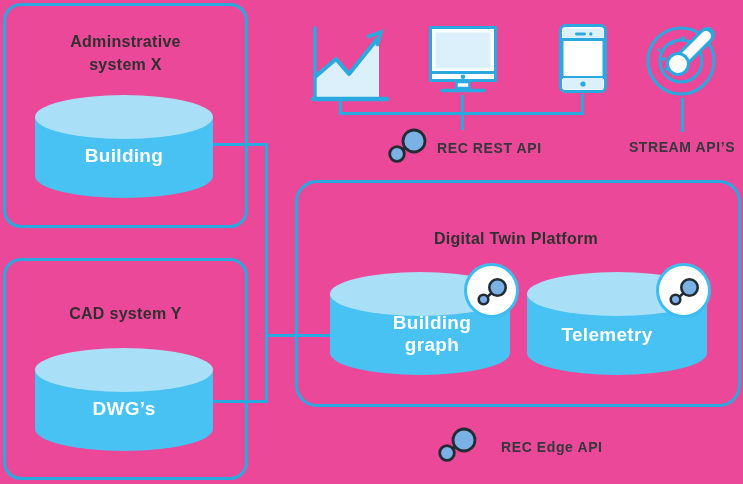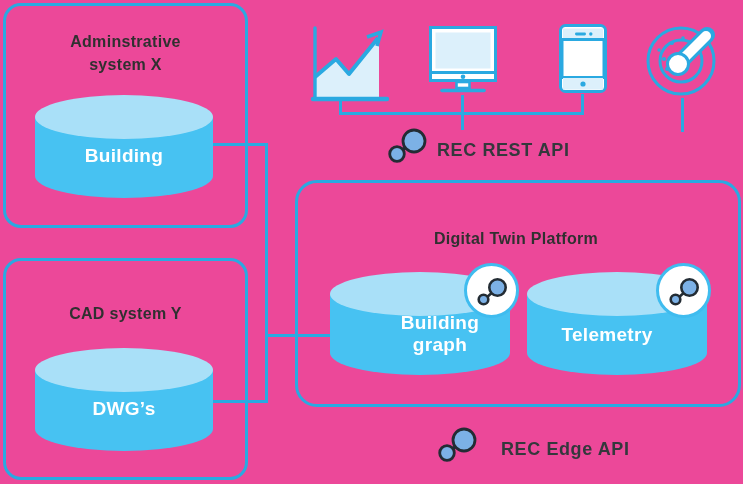--- a/index.html
+++ b/index.html
@@ -20,21 +20,21 @@
   .cyl{position:absolute;z-index:3;}
   .cyl svg{position:absolute;left:0;top:0;}
   .cyl-label{
     position:absolute;left:0;right:0;text-align:center;color:#ffffff;
     font-weight:800;font-size:19px;line-height:1.18;letter-spacing:.3px;
   }
   
   .ln{position:absolute;background:#2AA9E1;z-index:1;}
   
   .api-label{
-    position:absolute;color:#34383c;font-weight:800;font-size:18px;
+    position:absolute;color:#34383c;font-weight:800;font-size:14px;
     letter-spacing:.6px;white-space:nowrap;z-index:4;
   }
   
   .badge{
     position:absolute;width:55px;height:55px;border-radius:50%;
     background:#ffffff;border:3px solid #3FBCEF;box-sizing:border-box;z-index:5;
     display:flex;align-items:center;justify-content:center;
   }
   .icon-abs{position:absolute;z-index:2;}
 </style>
@@ -73,21 +73,21 @@
       <path d="M0 22 L0 81 A89 22 0 0 0 178 81 L178 22 Z" fill="#47C2F2"></path>
       <ellipse cx="89" cy="22" rx="89" ry="22" fill="#A9E0F8"></ellipse>
     </svg>
     <div class="cyl-label" style="top:50px;">DWG’s</div>
   </div>
 
   <div class="box box-round22" style="left:295px;top:180px;width:446px;height:227px;">
     <div class="box-title" style="top:44px;left:0;right:4px;">Digital Twin Platform</div>
   </div>
 
-  <div class="cyl" style="left:330px;top:272px;width:204px;height:103px;padding-left:16px;">
+  <div class="cyl" style="left:330px;top:272px;width:204px;height:103px;">
     <svg width="180" height="103" viewBox="0 0 180 103">
       <path d="M0 22 L0 81 A90 22 0 0 0 180 81 L180 22 Z" fill="#47C2F2"></path>
       <ellipse cx="90" cy="22" rx="90" ry="22" fill="#A9E0F8"></ellipse>
     </svg>
     <div class="cyl-label" style="top:40px;left:50%;transform:translateX(-50%);width:110px;">Building graph</div>
   </div>
   <div class="badge" style="left:464px;top:263px;">
     <svg width="32" height="30" viewBox="0 0 32 30">
       <line x1="9" y1="23" x2="20" y2="13" stroke="#232C34" stroke-width="2.6"></line>
       <circle cx="21.5" cy="11.5" r="8.2" fill="#7CB1E6" stroke="#232C34" stroke-width="2.6"></circle>
@@ -151,20 +151,21 @@
     <circle cx="33" cy="41" r="10.5" fill="#ffffff" stroke="#2AA9E1" stroke-width="3"></circle>
   </svg>
 
   <svg class="icon-abs" style="left:386px;top:128px;" width="42" height="36" viewBox="0 0 42 36">
     <line x1="11" y1="26" x2="28" y2="13" stroke="#232C34" stroke-width="3"></line>
     <circle cx="28" cy="13" r="11" fill="#7CB1E6" stroke="#232C34" stroke-width="2.8"></circle>
     <circle cx="11" cy="26" r="7.3" fill="#7CB1E6" stroke="#232C34" stroke-width="2.8"></circle>
   </svg>
   <div class="api-label" style="left:437px;top:140px;">REC REST API</div>
 
+  <div class="api-label" style="left:620px;top:139px;width:124px;text-align:center;">STREAM API’S</div>
 
   <svg class="icon-abs" style="left:436px;top:427px;" width="42" height="36" viewBox="0 0 42 36">
     <line x1="11" y1="26" x2="28" y2="13" stroke="#232C34" stroke-width="3"></line>
     <circle cx="28" cy="13" r="11" fill="#7CB1E6" stroke="#232C34" stroke-width="2.8"></circle>
     <circle cx="11" cy="26" r="7.3" fill="#7CB1E6" stroke="#232C34" stroke-width="2.8"></circle>
   </svg>
   <div class="api-label" style="left:485px;top:439px;padding-left:16px;">REC Edge API</div>
 
 </div>
 

